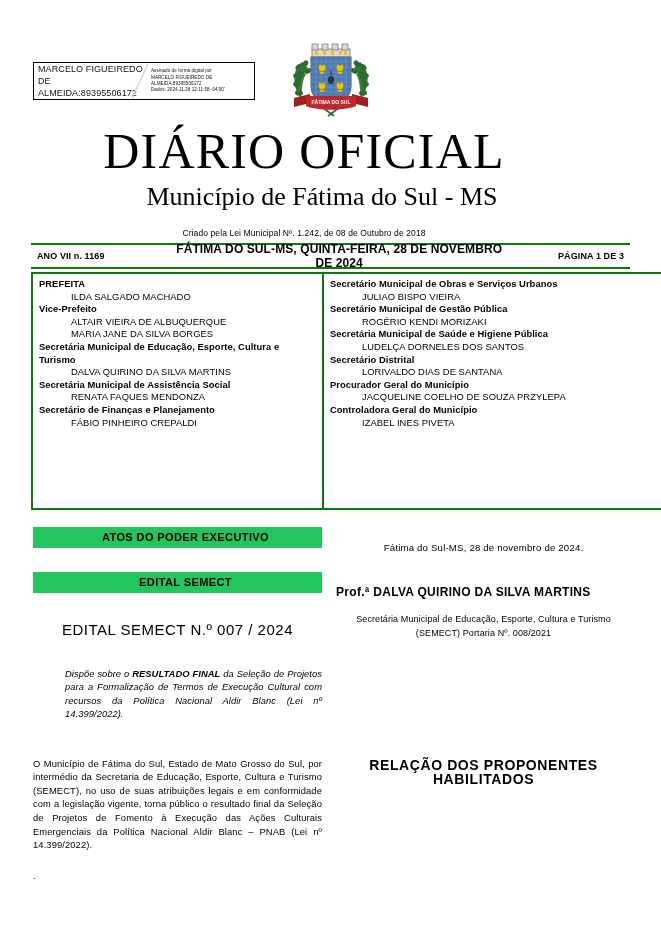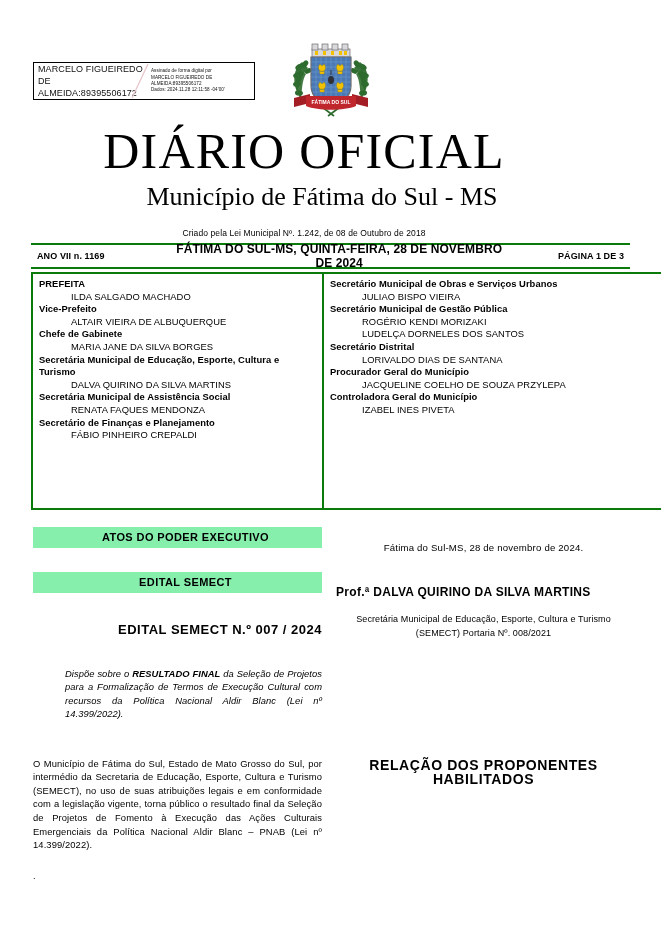--- a/index.html
+++ b/index.html
@@ -183,40 +183,40 @@
     width: 289px;
   }
   .col-right {
     position: absolute;
     left: 336px;
     top: 527px;
     width: 295px;
   }
 
   .green-banner {
-    background: #86efac;
+    background: #22c55e;
     color: #000000;
     font-size: 11px;
     font-weight: bold;
     text-align: center;
     letter-spacing: 0.4px;
     padding: 4px 0 4px 16px;
     line-height: 13px;
   }
 
   .spacer-14 { height: 14px; }
   .spacer-24 { height: 24px; }
   .spacer-30 { height: 30px; }
   .spacer-36 { height: 36px; }
   .spacer-44 { height: 44px; }
 
   .edital-title {
-    font-size: 13px;
-    font-weight: bold;
-    text-align: right;
+    font-size: 15px;
+    font-weight: normal;
+    text-align: center;
     letter-spacing: 0.5px;
     line-height: 14px;
   }
 
   .ementa {
     font-size: 9.4px;
     line-height: 13.4px;
     font-style: italic;
     text-align: justify;
     letter-spacing: 0.05px;
@@ -362,34 +362,34 @@
     <div class="issue-center">FÁTIMA DO SUL-MS, QUINTA-FEIRA, 28 DE NOVEMBRO DE 2024</div>
     <div class="issue-right">PÁGINA 1 DE 3</div>
   </div>
 
   <div class="officials">
     <div class="off-col left">
       <div class="off-role">PREFEITA</div>
       <div class="off-person">ILDA SALGADO MACHADO</div>
       <div class="off-role">Vice-Prefeito</div>
       <div class="off-person">ALTAIR VIEIRA DE ALBUQUERQUE</div>
-      <div class="off-role">Chefe de Gabinete</div>
       <div class="off-person">MARIA JANE DA SILVA BORGES</div>
       <div class="off-role">Secretária Municipal de Educação, Esporte, Cultura e Turismo</div>
       <div class="off-person">DALVA QUIRINO DA SILVA MARTINS</div>
       <div class="off-role">Secretária Municipal de Assistência Social</div>
       <div class="off-person">RENATA FAQUES MENDONZA</div>
       <div class="off-role">Secretário de Finanças e Planejamento</div>
       <div class="off-person">FÁBIO PINHEIRO CREPALDI</div>
     </div>
     <div class="off-col right">
       <div class="off-role">Secretário Municipal de Obras e Serviços Urbanos</div>
       <div class="off-person">JULIAO BISPO VIEIRA</div>
       <div class="off-role">Secretário Municipal de Gestão Pública</div>
       <div class="off-person">ROGÉRIO KENDI MORIZAKI</div>
+      <div class="off-role">Secretária Municipal de Saúde e Higiene Pública</div>
       <div class="off-person">LUDELÇA DORNELES DOS SANTOS</div>
       <div class="off-role">Secretário Distrital</div>
       <div class="off-person">LORIVALDO DIAS DE SANTANA</div>
       <div class="off-role">Procurador Geral do Município</div>
       <div class="off-person">JACQUELINE COELHO DE SOUZA PRZYLEPA</div>
       <div class="off-role">Controladora Geral do Município</div>
       <div class="off-person">IZABEL INES PIVETA</div>
     </div>
   </div>
 

